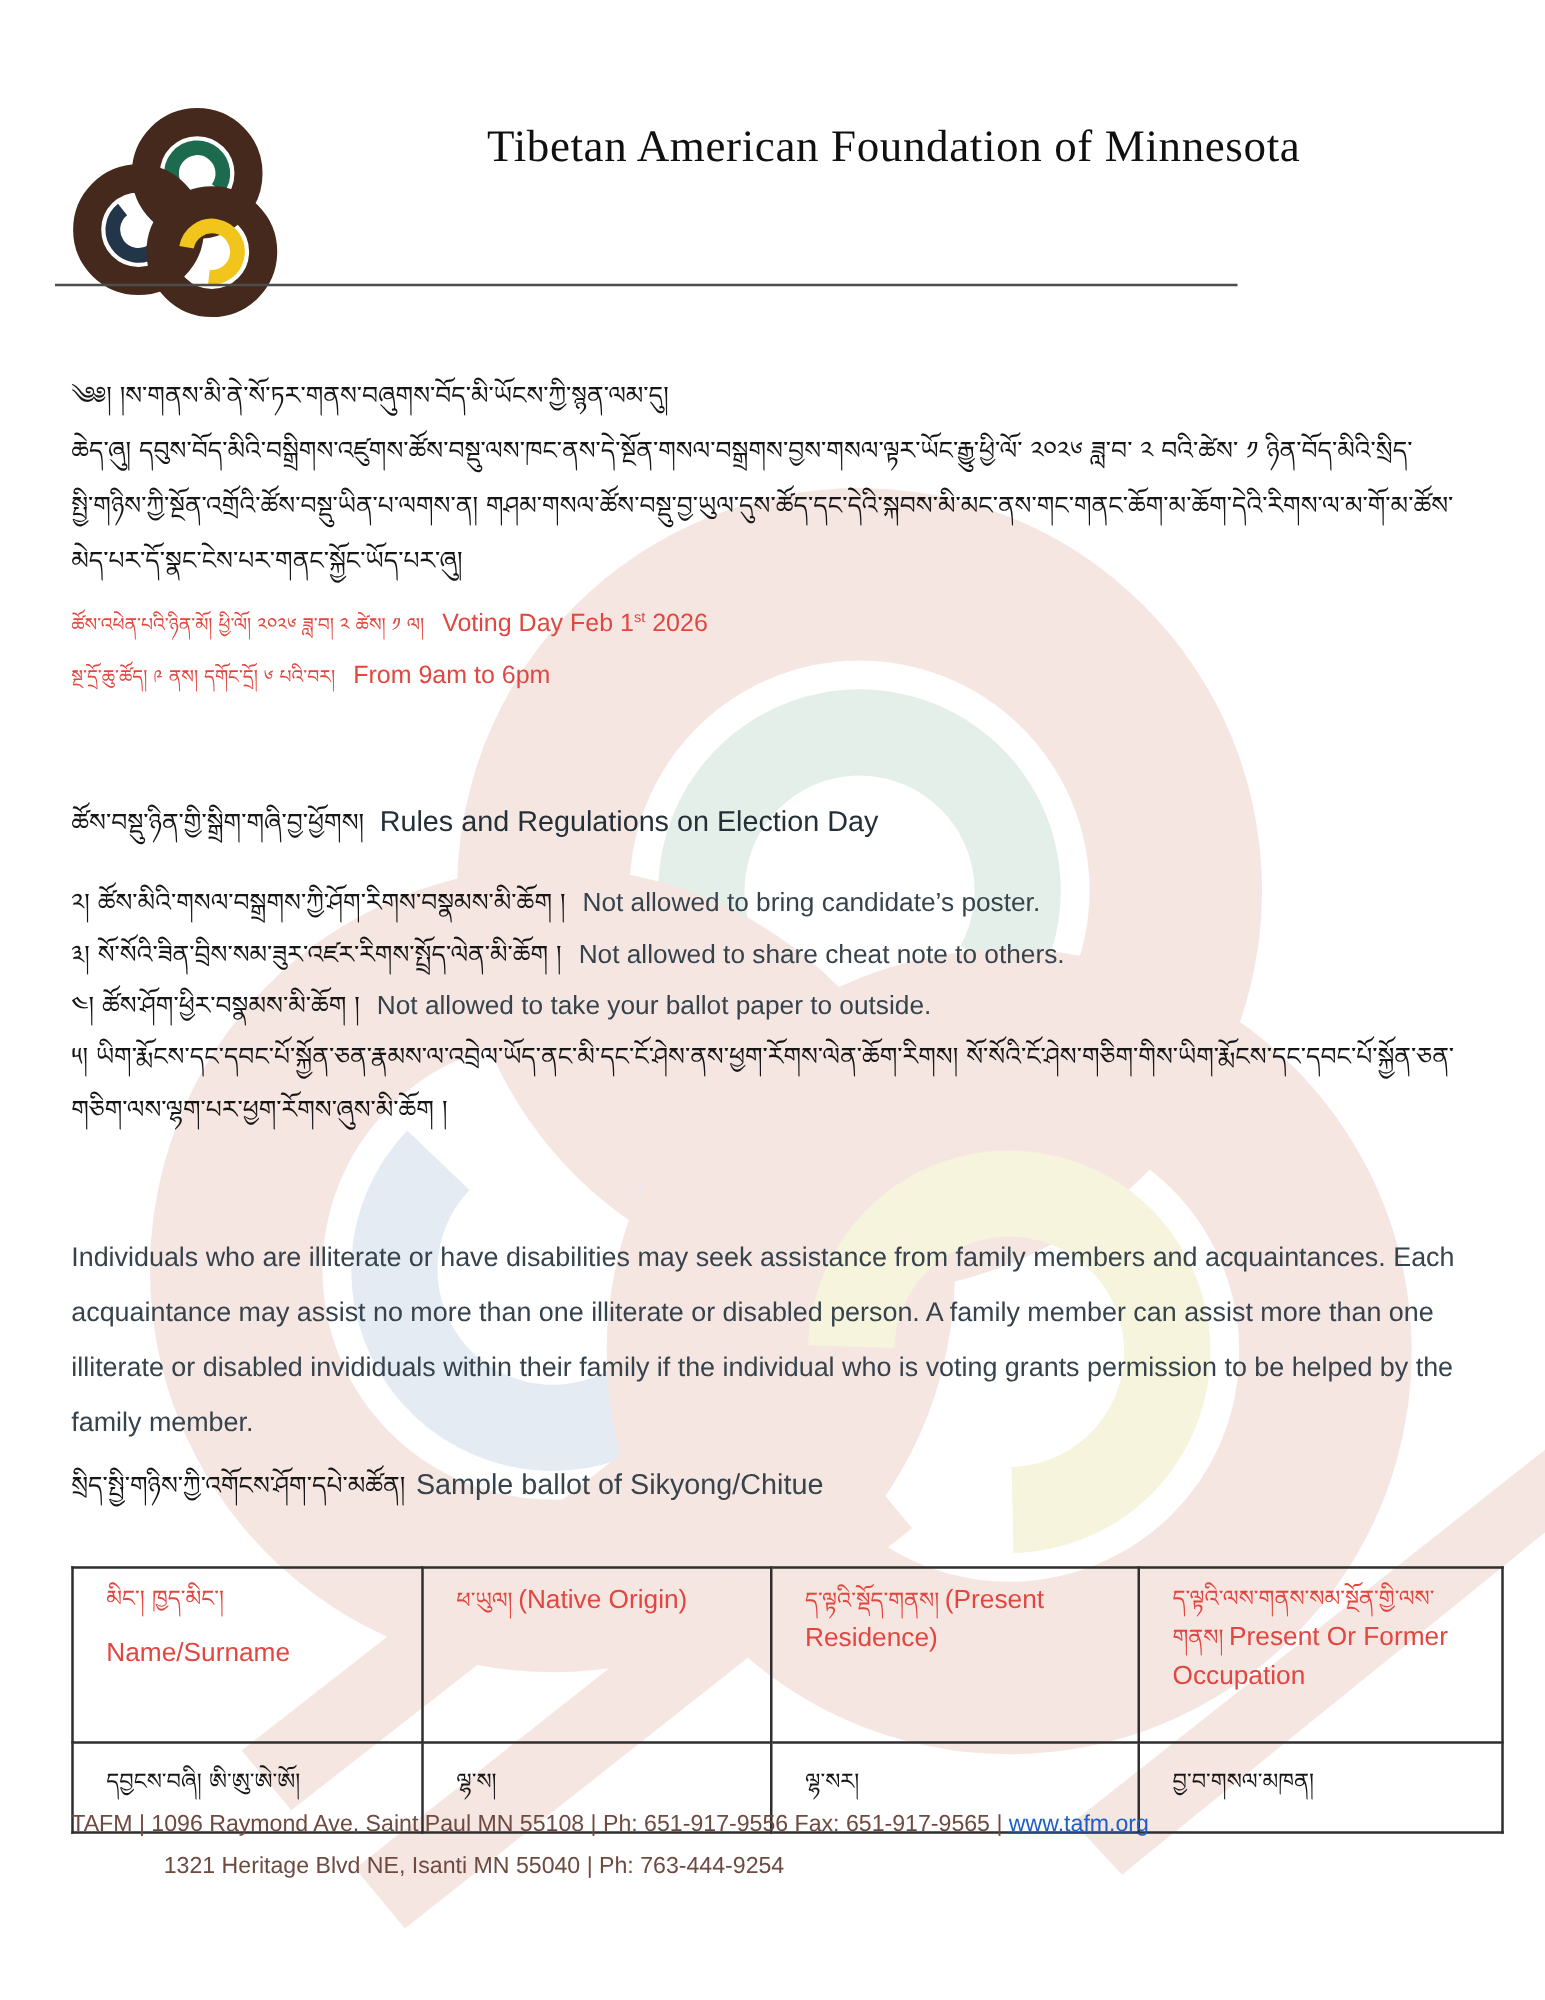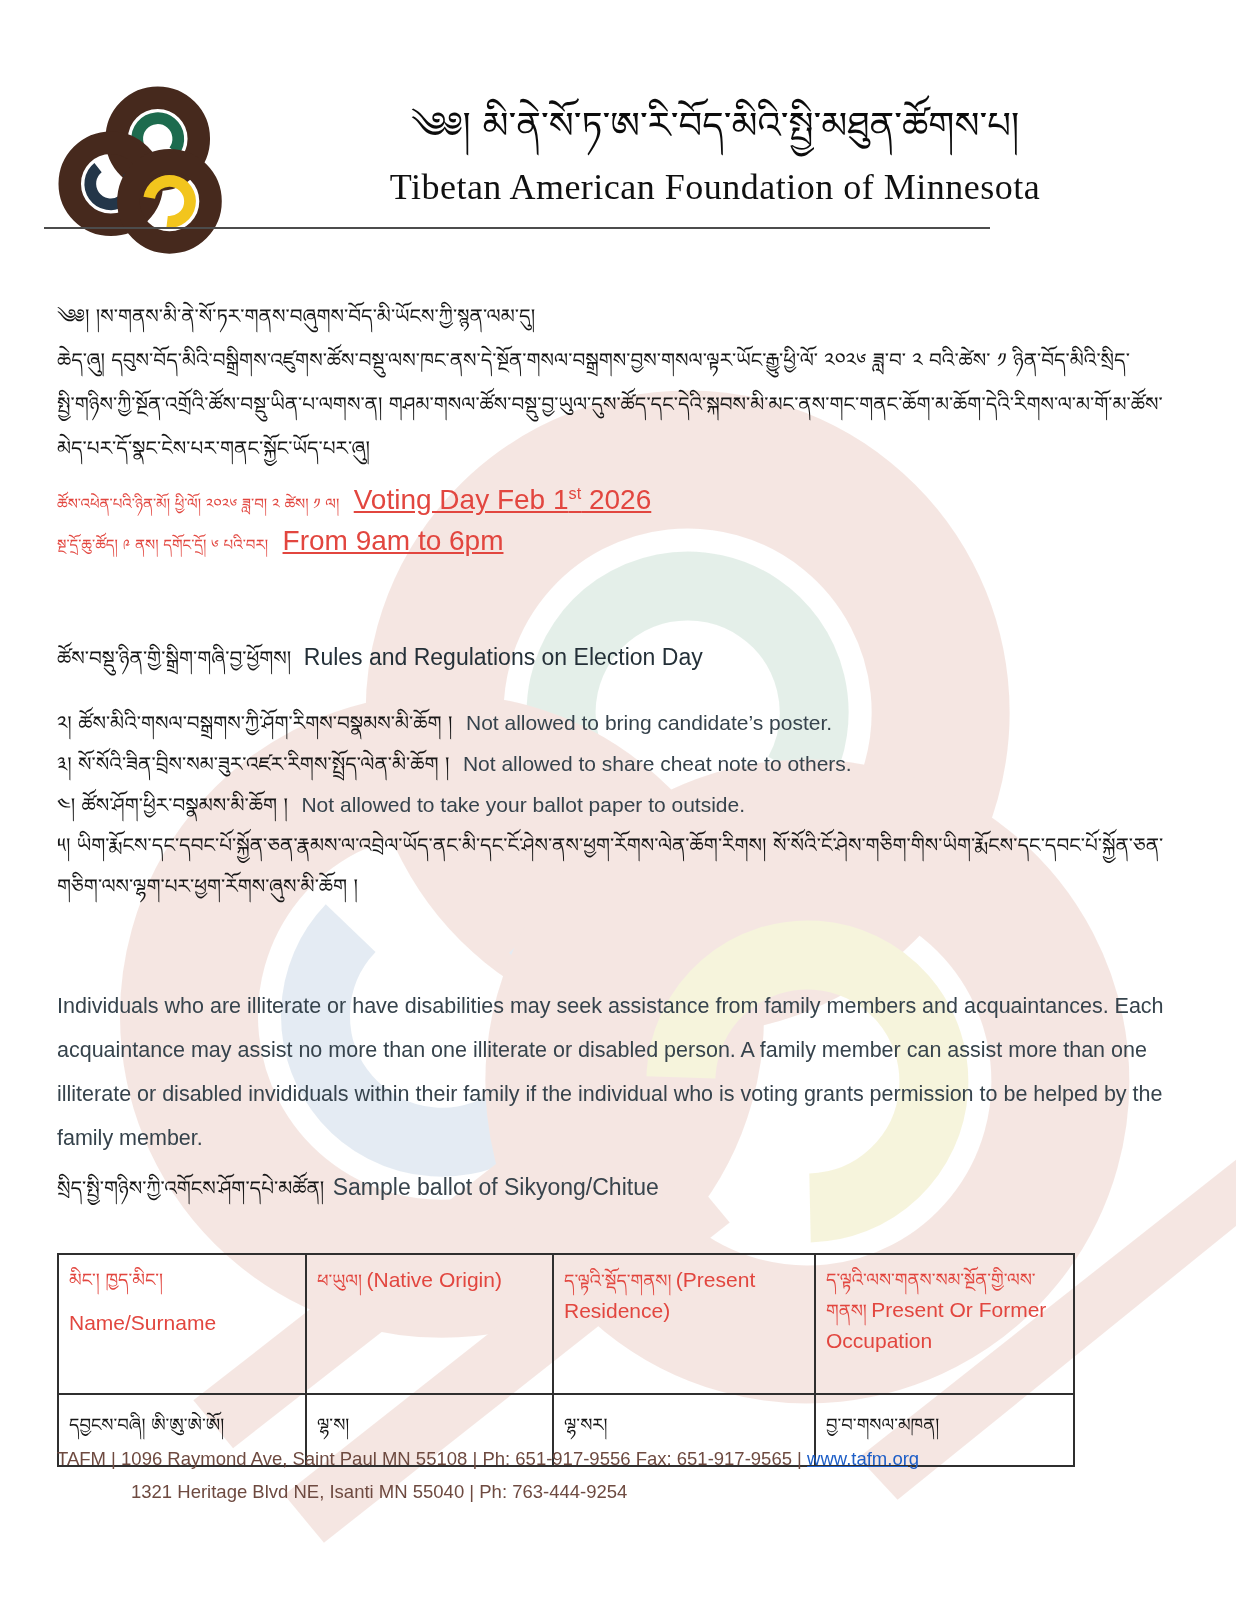--- a/index.html
+++ b/index.html
@@ -32,21 +32,21 @@
 
   
   .intro { position:absolute; left:57px; top:294px; width:1142px; }
   .intro .line { font-size:20px; line-height:44px; height:44px;
     white-space:nowrap; overflow:hidden; }
 
   
   .event { position:absolute; left:57px; top:470px; width:1142px; color:var(--accent_red); }
   .event .line { line-height:47px; height:47px; white-space:nowrap; overflow:hidden; }
   .event .bo { font-size:15px; color:var(--accent_red); }
-  .event .en { font-size:28px; margin-left:10px;text-decoration:underline; }
+  .event .en { font-size:20px; margin-left:10px; }
   .event sup { font-size:0.58em; }
 
   
   .rules-heading { position:absolute; left:57px; top:636px; width:1142px;
     white-space:nowrap; overflow:hidden; }
   .rules-heading .bo { font-size:20px; }
   .rules-heading .en { font-size:23px; color:#243038; margin-left:8px; }
 
   .rules { position:absolute; left:57px; top:702px; width:1146px; max-height:282px; overflow:hidden; }
   .rules .item { font-size:20px; line-height:41px; }
@@ -62,21 +62,21 @@
   .sample { position:absolute; left:57px; top:1166px; width:1142px;
     white-space:nowrap; overflow:hidden; }
   .sample .bo { font-size:20px; }
   .sample .en { font-size:23px; color:#38444c; margin-left:4px; }
 
   
   .ballot-table { position:absolute; left:57px; top:1253px; width:928px;
     border-collapse:collapse; table-layout:fixed; }
   .ballot-table th, .ballot-table td {
     border:2px solid var(--table_border); vertical-align:top; text-align:left;
-    padding:10px 10px; overflow:hidden;
+    padding:10px 26px; overflow:hidden;
   }
   .ballot-table th { height:118px; font-weight:normal; color:var(--accent_red); }
   .ballot-table th .bo { color:var(--accent_red); font-size:18px; line-height:30px; }
   .ballot-table th .en { font-size:21px; line-height:30px; }
   .ballot-table th.name-col .bo, .ballot-table th.name-col .en { display:block; }
   .ballot-table th.name-col .en { margin-top:13px; }
   .ballot-table td { height:42px; }
   .ballot-table td .bo { font-size:18px; }
   .col1 { width:226px; } .col2 { width:225px; } .col3 { width:240px; } .col4 { width:237px; }
 
@@ -106,21 +106,20 @@
   <svg class="logo" viewBox="0 0 180 180">
     <circle cx="102" cy="56" r="42" fill="none" stroke="var(--logo_brown)" stroke-width="23"></circle>
     <circle cx="102" cy="56" r="21" fill="none" stroke="var(--logo_green)" stroke-width="12" pathLength="100" stroke-dasharray="74 26" transform="rotate(130 102 56)"></circle>
     <circle cx="54" cy="102" r="42" fill="none" stroke="var(--logo_brown)" stroke-width="23"></circle>
     <circle cx="54" cy="102" r="21" fill="none" stroke="var(--logo_navy)" stroke-width="12" pathLength="100" stroke-dasharray="74 26" transform="rotate(-35 54 102)"></circle>
     <circle cx="114" cy="120" r="42" fill="none" stroke="var(--logo_brown)" stroke-width="23"></circle>
     <circle cx="114" cy="120" r="21" fill="none" stroke="var(--logo_yellow)" stroke-width="12" pathLength="100" stroke-dasharray="74 26" transform="rotate(190 114 120)"></circle>
   </svg>
 
   <div class="title-block">
-    <div class="bo bo-title">༄༅། མི་ནེ་སོ་ཏ་ཨ་རི་བོད་མིའི་སྤྱི་མཐུན་ཚོགས་པ།</div>
     <div class="org-name">Tibetan American Foundation of Minnesota</div>
   </div>
   <div class="divider"></div>
 
   <div class="intro">
     <div class="bo line">༄༅། །ས་གནས་མི་ནེ་སོ་ཏར་གནས་བཞུགས་བོད་མི་ཡོངས་ཀྱི་སྙན་ལམ་དུ།</div>
     <div class="bo line">ཆེད་ཞུ། དབུས་བོད་མིའི་བསྒྲིགས་འཛུགས་ཚོས་བསྡུ་ལས་ཁང་ནས་དེ་སྔོན་གསལ་བསྒྲགས་བྱས་གསལ་ལྟར་ཡོང་རྒྱུ་ཕྱི་ལོ་ ༢༠༢༦ ཟླ་བ་ ༢ བའི་ཚེས་ ༡ ཉིན་བོད་མིའི་སྲིད་</div>
     <div class="bo line">སྤྱི་གཉིས་ཀྱི་སྔོན་འགྲོའི་ཚོས་བསྡུ་ཡིན་པ་ལགས་ན། གཤམ་གསལ་ཚོས་བསྡུ་བྱ་ཡུལ་དུས་ཚོད་དང་དེའི་སྐབས་མི་མང་ནས་གང་གནང་ཆོག་མ་ཆོག་དེའི་རིགས་ལ་མ་གོ་མ་ཚོས་</div>
     <div class="bo line">མེད་པར་དོ་སྣང་ངེས་པར་གནང་སྐྱོང་ཡོད་པར་ཞུ།</div>
   </div>

